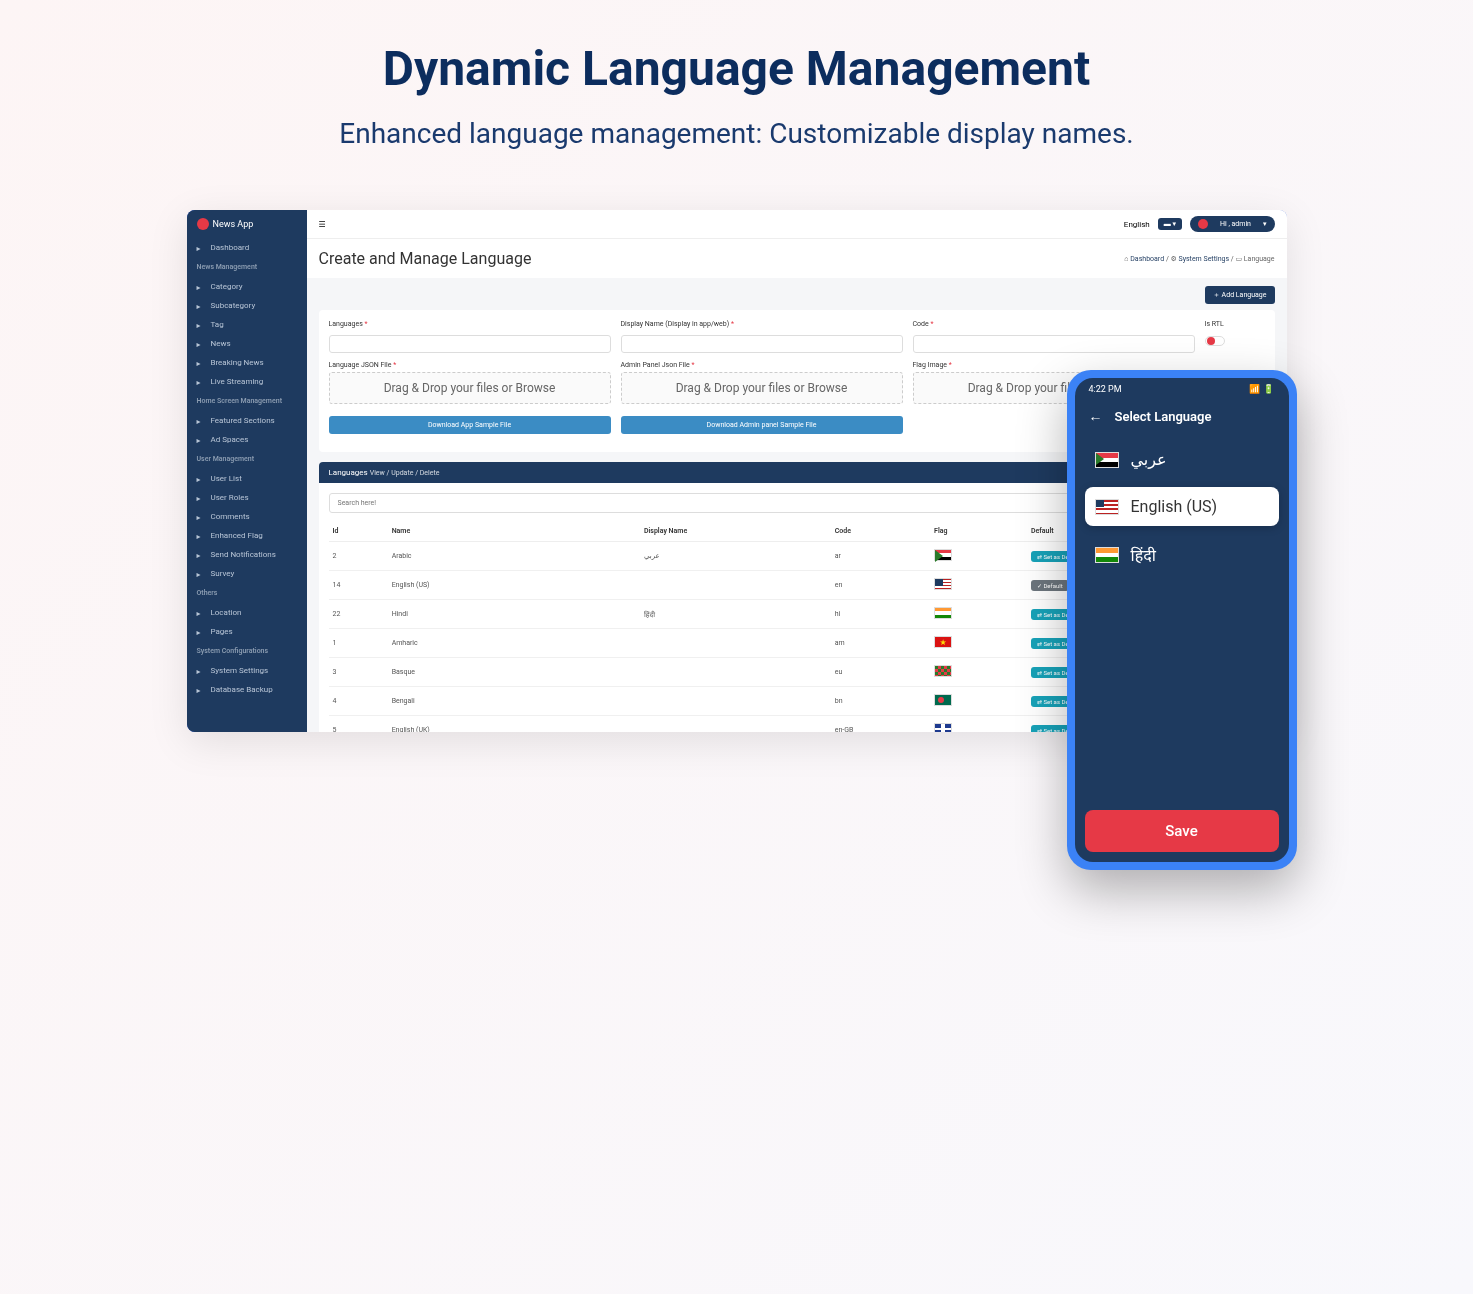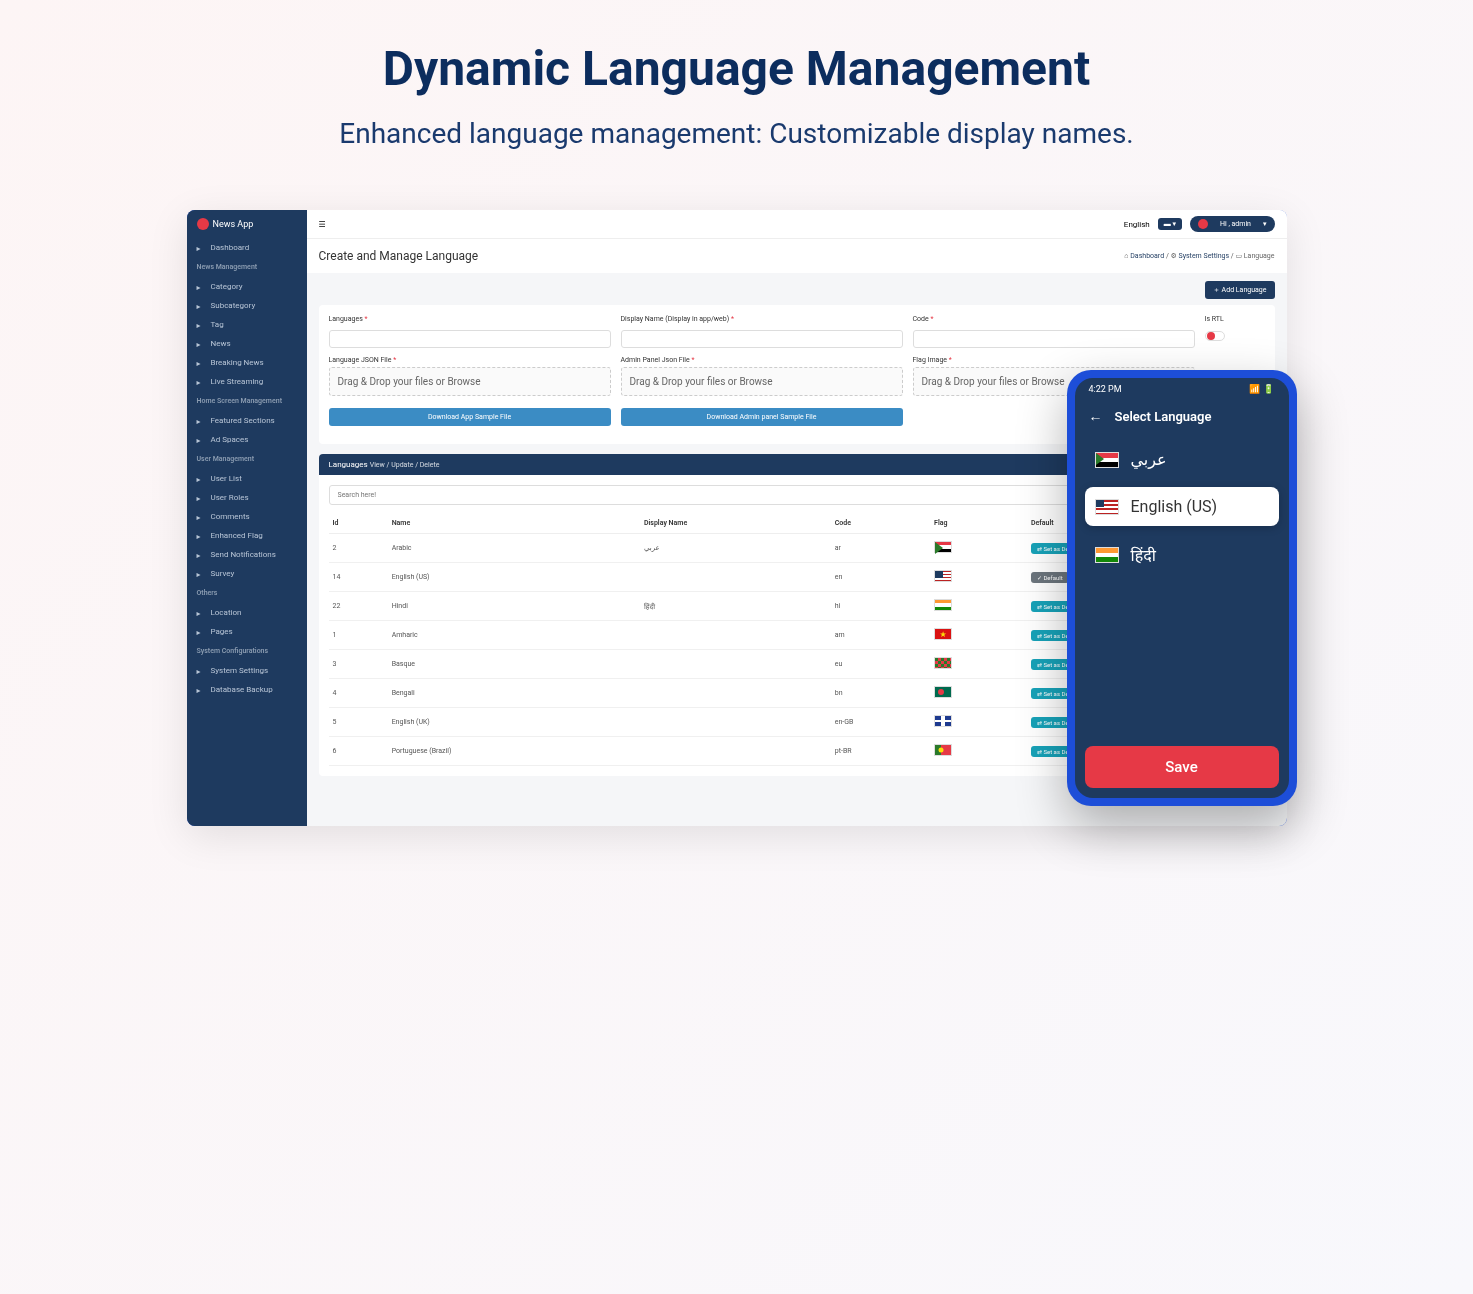--- a/index.html
+++ b/index.html
@@ -1,49 +1,49 @@
 <!DOCTYPE html>
 <html><head>
 <meta charset="utf-8">
 <style>
 *{margin:0;padding:0;box-sizing:border-box;font-family:-apple-system,BlinkMacSystemFont,"Segoe UI",Roboto,sans-serif}
 body{background:linear-gradient(135deg,#fdf5f5 0%,#f8f8fc 100%);padding:40px 20px;min-height:1294px}
 .hero{text-align:center;margin-bottom:60px}
 .hero h1{font-size:48px;font-weight:700;color:#0c2d5e;margin-bottom:20px}
 .hero p{font-size:28px;color:#1a3a6e;font-weight:400}
 .container{max-width:1100px;margin:0 auto;position:relative}
-.admin-panel{display:flex;background:#1d4ed8;border-radius:8px;overflow:hidden;box-shadow:0 10px 40px rgba(0,0,0,0.1);height:616px}
+.admin-panel{display:flex;background:#1d4ed8;border-radius:8px;overflow:hidden;box-shadow:0 10px 40px rgba(0,0,0,0.1);height:522px}
 .sidebar{width:120px;background:#1e3a5f;color:#fff;font-size:8px;overflow:hidden}
 .sidebar-brand{padding:8px 10px;font-size:9px;display:flex;align-items:center;gap:4px}
 .logo-circle{width:12px;height:12px;background:#e63946;border-radius:50%;display:inline-block}
 .sidebar-item{padding:5px 10px;display:flex;align-items:center;gap:6px;cursor:pointer;color:#b8c5d6}
 .sidebar-header{padding:6px 10px;font-size:7px;color:#8a9bb0;font-weight:600}
 .si-icon{width:8px;height:8px;display:inline-block;flex-shrink:0}
 .main{flex:1;background:#f5f6f8;display:flex;flex-direction:column;overflow:hidden}
 .topbar{background:#fff;padding:6px 12px;display:flex;justify-content:space-between;align-items:center;font-size:8px;border-bottom:1px solid #eee}
 .hamburger{cursor:pointer}
 .topbar-right{display:flex;align-items:center;gap:8px}
 .lang-pill{background:#1e3a5f;color:#fff;padding:2px 6px;border-radius:3px;font-size:7px}
 .user-pill{background:#1e3a5f;color:#fff;padding:3px 8px;border-radius:10px;font-size:7px;display:flex;align-items:center;gap:12px}
 .user-avatar{width:10px;height:10px;background:#e63946;border-radius:50%}
 .page-header{padding:10px 12px;display:flex;justify-content:space-between;align-items:center;background:#fff}
-.page-title{font-size:12px;color:#333}
+.page-title{font-size:16px;color:#333}
 .breadcrumb{font-size:7px;color:#666}
 .breadcrumb a{color:#1e3a5f;text-decoration:none}
 .content{padding:8px 12px;overflow:auto;flex:1}
 .add-btn{background:#1e3a5f;color:#fff;padding:4px 8px;border-radius:3px;font-size:7px;float:right;margin-bottom:6px;cursor:pointer}
 .card{background:#fff;border-radius:4px;margin-bottom:10px;overflow:hidden;clear:both}
 .card-header{background:#1e3a5f;color:#fff;padding:6px 10px;font-size:8px}
 .card-body{padding:10px}
 .form-row{display:flex;gap:10px;margin-bottom:8px}
 .form-group{flex:1}
 .form-label{font-size:7px;color:#333;display:block;margin-bottom:3px}
 .req{color:#e63946}
 .form-input{width:100%;border:1px solid #ddd;border-radius:3px;padding:4px;font-size:7px;height:18px}
-.dropzone{border:1px dashed #ccc;border-radius:3px;padding:8px;font-size:10px;color:#666;background:#fafafa}
+.dropzone{border:1px dashed #ccc;border-radius:3px;padding:8px;text-align:center;font-size:12px;color:#666;background:#fafafa}
 .dl-btn{background:#3b8cc4;color:#fff;padding:5px;text-align:center;font-size:7px;border-radius:3px;cursor:pointer;margin-top:12px}
 .toggle{width:20px;height:10px;background:#fff;border:1px solid #ddd;border-radius:10px;position:relative;display:inline-block}
 .toggle::after{content:'';width:8px;height:8px;background:#e63946;border-radius:50%;position:absolute;left:1px;top:0}
 .search-bar{display:flex;gap:4px;margin-bottom:8px}
 .search-input{flex:1;border:1px solid #ddd;border-radius:3px;padding:4px 8px;font-size:7px}
 .icon-btn{background:#1e3a5f;color:#fff;width:20px;height:20px;border-radius:3px;display:flex;align-items:center;justify-content:center;cursor:pointer;font-size:8px}
 table{width:100%;font-size:7px;border-collapse:collapse}
 th{text-align:left;padding:6px 4px;color:#333;font-weight:600;border-bottom:1px solid #eee}
 td{padding:7px 4px;border-bottom:1px solid #f0f0f0;color:#555}
 .flag{width:18px;height:12px;display:inline-block;border:1px solid #ddd}
@@ -57,21 +57,21 @@
 .flag-eu{background:repeating-conic-gradient(#e63946 0 25%,#2a7a2a 0 50%) 0 0/6px 6px;background-color:#fff}
 .flag-bd{background:#006a4e;position:relative}
 .flag-bd::after{content:'';position:absolute;left:40%;top:50%;transform:translate(-50%,-50%);width:6px;height:6px;background:#e63946;border-radius:50%}
 .flag-gb{background:#1e3a8f;position:relative;overflow:hidden}
 .flag-gb::before{content:'';position:absolute;left:0;right:0;top:40%;height:20%;background:#fff}
 .flag-gb::after{content:'';position:absolute;top:0;bottom:0;left:40%;width:20%;background:#fff}
 .flag-pt{background:linear-gradient(to right,#2a7a2a 40%,#e63946 40%);position:relative}
 .flag-pt::after{content:'';position:absolute;left:35%;top:50%;transform:translate(-50%,-50%);width:5px;height:5px;background:#fcdd09;border-radius:50%}
 .set-default-btn{background:#17a2b8;color:#fff;padding:2px 6px;border-radius:3px;font-size:6px;cursor:pointer;display:inline-block}
 .default-badge{background:#6c757d;color:#fff;padding:2px 6px;border-radius:3px;font-size:6px;display:inline-block}
-.phone{position:absolute;right:-10px;top:160px;width:230px;height:436px;background:#1d4ed8;border-radius:24px;padding:8px;box-shadow:0 20px 50px rgba(0,0,0,0.3)}
+.phone{position:absolute;right:-10px;top:160px;width:230px;height:500px;background:#3b82f6;border-radius:24px;padding:8px;box-shadow:0 20px 50px rgba(0,0,0,0.3)}
 .phone-screen{background:#1e3a5f;border-radius:18px;height:100%;display:flex;flex-direction:column;overflow:hidden}
 .phone-status{display:flex;justify-content:space-between;padding:6px 14px;font-size:9px;color:#fff}
 .phone-header{display:flex;align-items:center;gap:12px;padding:8px 14px;color:#fff}
 .phone-back{font-size:14px;cursor:pointer}
 .phone-title{font-size:13px;font-weight:600}
 .phone-list{flex:1;padding:8px 10px}
 .phone-item{display:flex;align-items:center;gap:12px;padding:10px;border-radius:8px;margin-bottom:8px;cursor:pointer}
 .phone-item.selected{background:#fff;color:#333;box-shadow:0 2px 8px rgba(0,0,0,0.2)}
 .phone-item:not(.selected){color:#fff}
 .phone-flag{width:24px;height:16px;flex-shrink:0}

